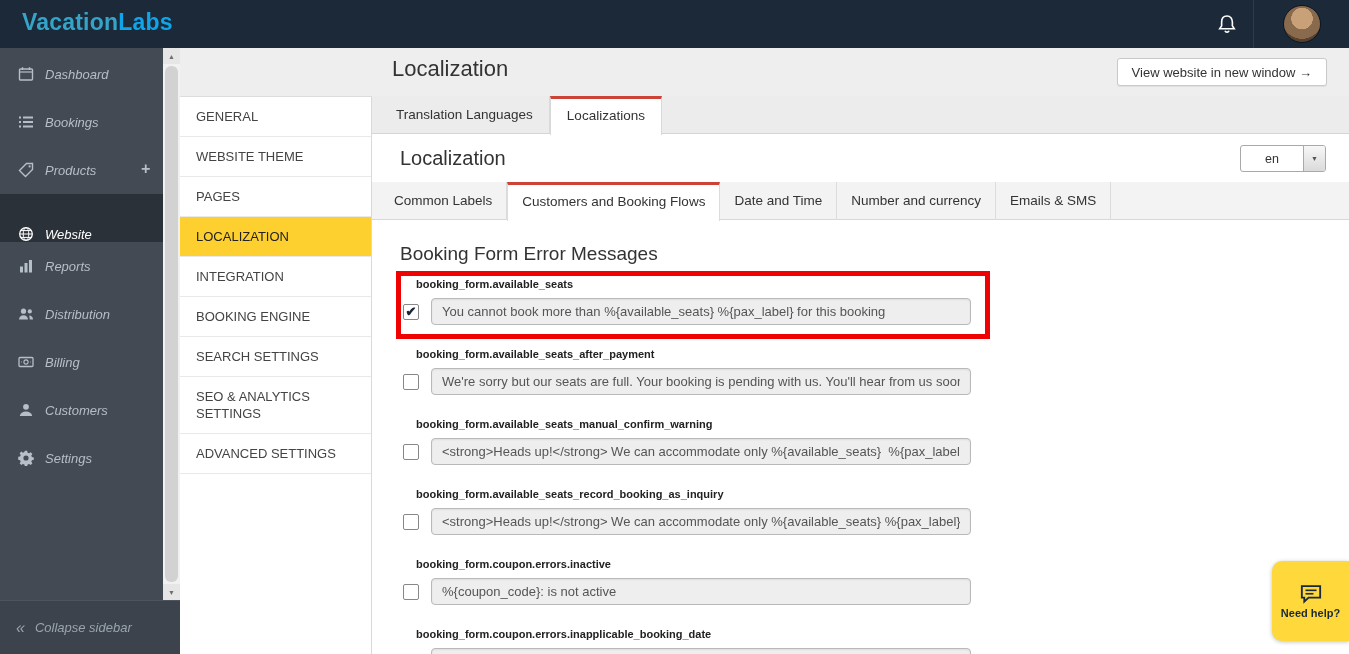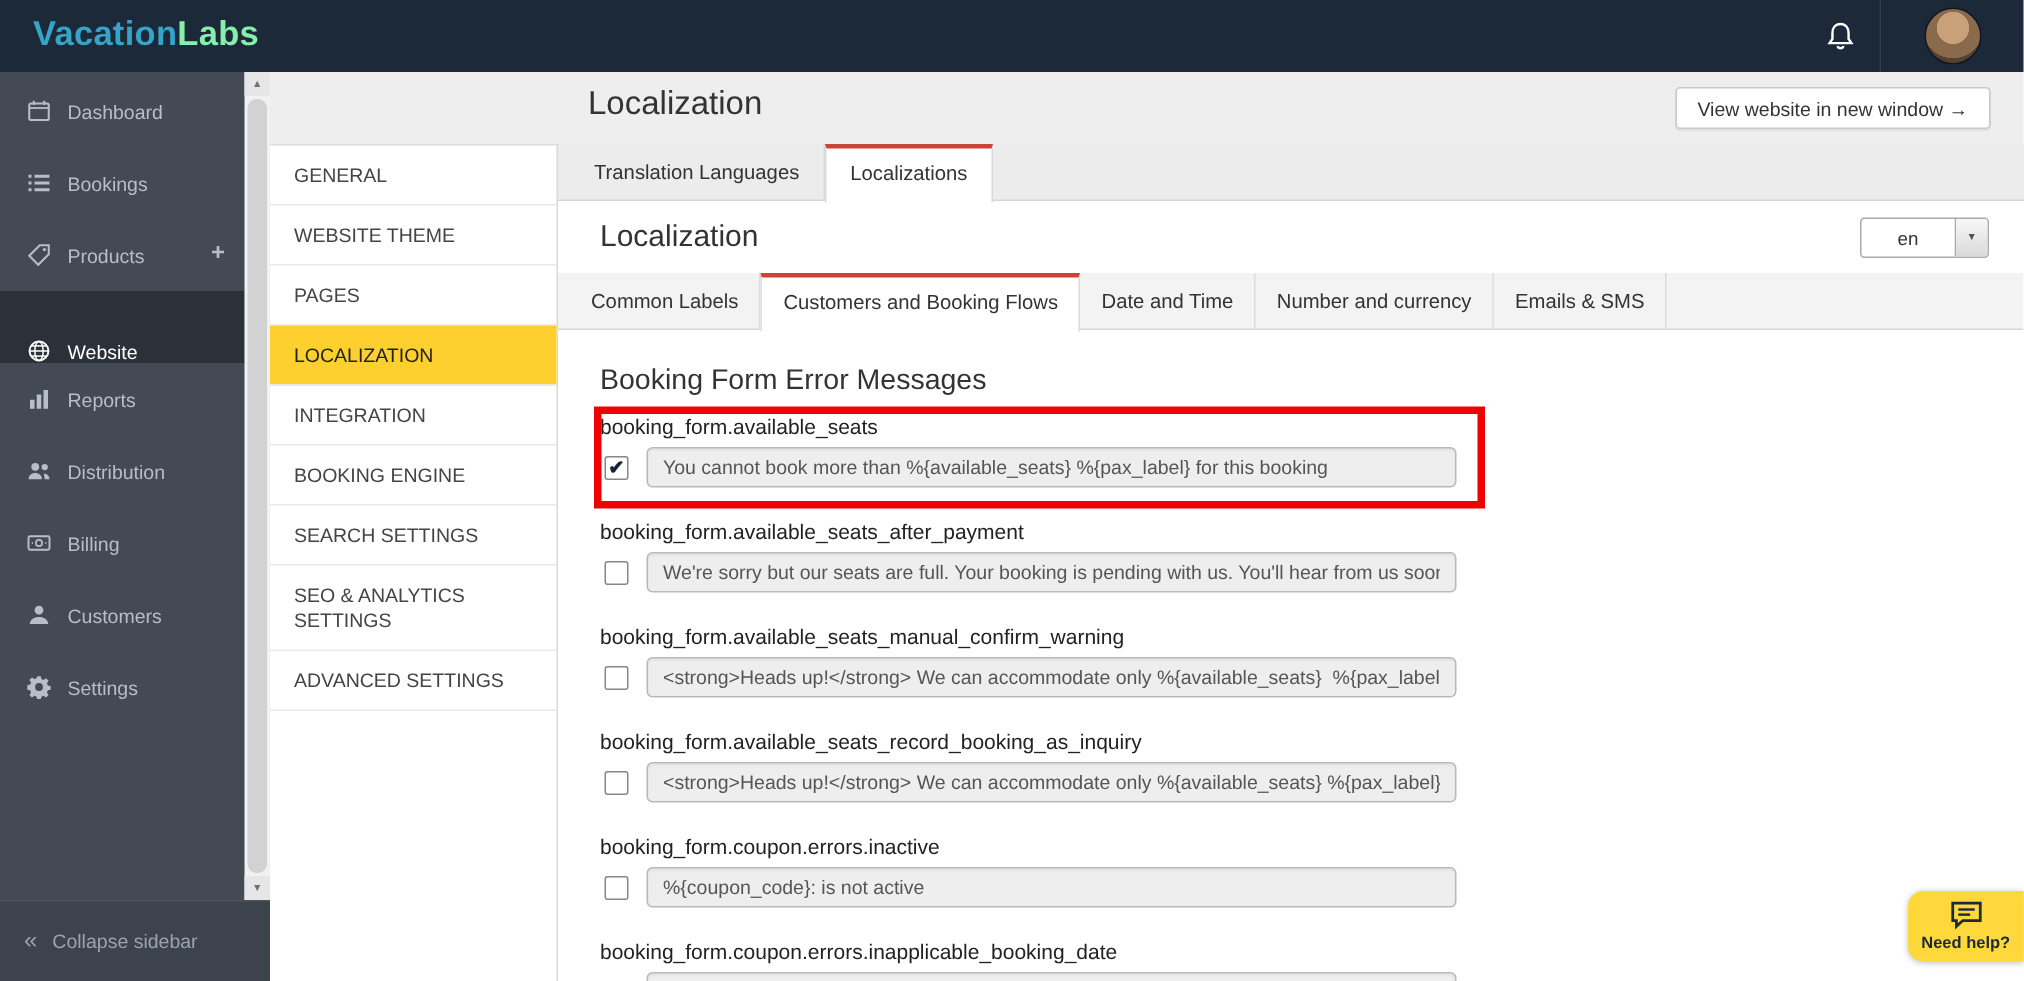--- a/index.html
+++ b/index.html
@@ -2,30 +2,30 @@
 <html><head>
 <meta charset="utf-8">
 <style>
   * { margin:0; padding:0; box-sizing:border-box; }
   html,body { width:1349px; height:654px; overflow:hidden; background:#fff;
               font-family:"Liberation Sans", sans-serif; }
 
   
   .topbar{position:absolute;left:0;top:0;width:1349px;height:48px;background:#1b2939;z-index:20;}
   .logo{position:absolute;left:22px;top:9px;font-size:23px;font-weight:bold;letter-spacing:.2px;}
-  .logo .p1{color:#35a4c8;} .logo .p2{color:#86efac;}
+  .logo .p1{color:#35a4c8;} .logo .p2{color:#0ea5e9;}
   .topbar-right{position:absolute;right:0;top:0;height:48px;display:flex;align-items:center;}
   .bell{width:52px;height:48px;display:flex;align-items:center;justify-content:center;color:#fff;cursor:pointer;}
   .bell svg{width:20px;height:20px;}
   .avatar-wrap{width:96px;height:48px;display:flex;align-items:center;justify-content:center;border-left:1px solid #2c3b4d;cursor:pointer;}
   .avatar{width:38px;height:38px;border-radius:50%;border:1px solid #0e1722;
           background:radial-gradient(circle at 50% 35%, #c9a179 0 36%, #8a6a4d 37% 68%, #564130 69%);}
 
   
-  .sidebar{position:absolute;left:0;top:48px;width:180px;height:606px;background:#434a54;}
+  .sidebar{position:absolute;left:0;top:48px;width:180px;height:606px;background:#434a54;font-style:italic;}
   .side-items{position:absolute;left:0;top:2px;width:163px;}
   .side-item{height:48px;display:flex;align-items:center;padding-left:18px;color:#b6bec8;font-size:13px;cursor:pointer;position:relative;}
   .side-item.active{background:#2b3139;color:#fff;align-items:flex-end;}
   .side-item .ic{width:16px;height:16px;margin-right:11px;display:inline-flex;flex:0 0 16px;}
   .side-item .ic svg{width:16px;height:16px;}
   .side-item .plus{position:absolute;right:13px;top:14px;font-size:16px;font-weight:bold;}
   .side-scroll{position:absolute;right:0;top:0;width:17px;height:552px;background:#f1f1f1;}
   .side-scroll .arr{position:absolute;left:0;width:17px;height:16px;display:flex;align-items:center;justify-content:center;font-size:7px;color:#707070;background:#e6e6e6;cursor:pointer;}
   .arr.up{top:0;} .arr.down{bottom:0;}
   .thumb{position:absolute;left:2px;top:18px;width:13px;height:516px;background:#d2d2d2;border-radius:6px;cursor:pointer;}
@@ -56,30 +56,30 @@
   .lang-select .val{flex:1;padding-left:8px;font-size:12.5px;color:#333;}
   .lang-select .btn{width:22px;height:25px;background:linear-gradient(#f7f7f7,#dadada);border-left:1px solid #a9a9a9;display:flex;align-items:center;justify-content:center;font-size:7px;color:#555;border-radius:0 2px 2px 0;}
 
   .subtabbar{position:relative;height:38px;background:#f3f3f3;padding-left:8px;}
   .subtabbar::after{content:"";position:absolute;left:0;right:0;bottom:0;height:1px;background:#d8d8d8;}
   .subtab{display:inline-block;vertical-align:top;height:38px;line-height:37px;padding:0 14px;font-size:13.5px;color:#333;border-right:1px solid #dcdcdc;cursor:pointer;position:relative;z-index:1;}
   .subtab.active{z-index:2;height:39px;background:#fff;border-top:3px solid #cb4437;border-left:1px solid #dcdcdc;line-height:33px;}
 
   .content{padding:22px 0 0 28px;}
   .form-heading{font-size:19px;font-weight:400;color:#333;margin-bottom:12px;line-height:23px;}
-  .field-label{font-size:14px;font-weight:normal;color:#222;margin-bottom:6px;line-height:15px;}
+  .field-label{font-size:11px;font-weight:bold;color:#222;margin-bottom:6px;line-height:15px;margin-left:16px;}
   .field-row{display:flex;align-items:center;margin-bottom:22px;}
   .cbox{width:16px;height:16px;flex:0 0 16px;border:1px solid #878787;background:#fff;border-radius:2px;margin:0 12px 0 3px;display:flex;align-items:center;justify-content:center;font-size:13px;font-weight:bold;color:#16243a;cursor:pointer;line-height:1;}
   .field-input{width:540px;height:27px;background:#eee;border:1px solid #b9b9b9;border-radius:4px;padding:0 10px;font-size:13px;color:#555;font-family:"Liberation Sans",sans-serif;box-shadow:inset 0 1px 2px rgba(0,0,0,.07);}
 
   
   .red-box{position:absolute;left:396px;top:271px;width:594px;height:68px;border:5px solid #ee0202;z-index:15;pointer-events:none;}
 
   
-  .help-box{position:absolute;right:0;bottom:13px;width:77px;height:47px;background:#ffd83b;border-radius:10px 0 0 10px;z-index:30;display:flex;flex-direction:column;align-items:center;justify-content:center;cursor:pointer;box-shadow:0 1px 4px rgba(0,0,0,.25);}
+  .help-box{position:absolute;right:0;bottom:13px;width:77px;height:80px;background:#ffd83b;border-radius:10px 0 0 10px;z-index:30;display:flex;flex-direction:column;align-items:center;justify-content:center;cursor:pointer;box-shadow:0 1px 4px rgba(0,0,0,.25);}
   .help-box .hic{color:#1b2939;display:inline-flex;}
   .help-box .hic svg{width:22px;height:20px;}
   .help-box .txt{font-size:11px;font-weight:bold;color:#1b2939;margin-top:3px;}
 </style>
 </head>
 <body>
 
 <div class="topbar">
   <div class="logo"><span class="p1">Vacation</span><span class="p2">Labs</span></div>
   <div class="topbar-right">

